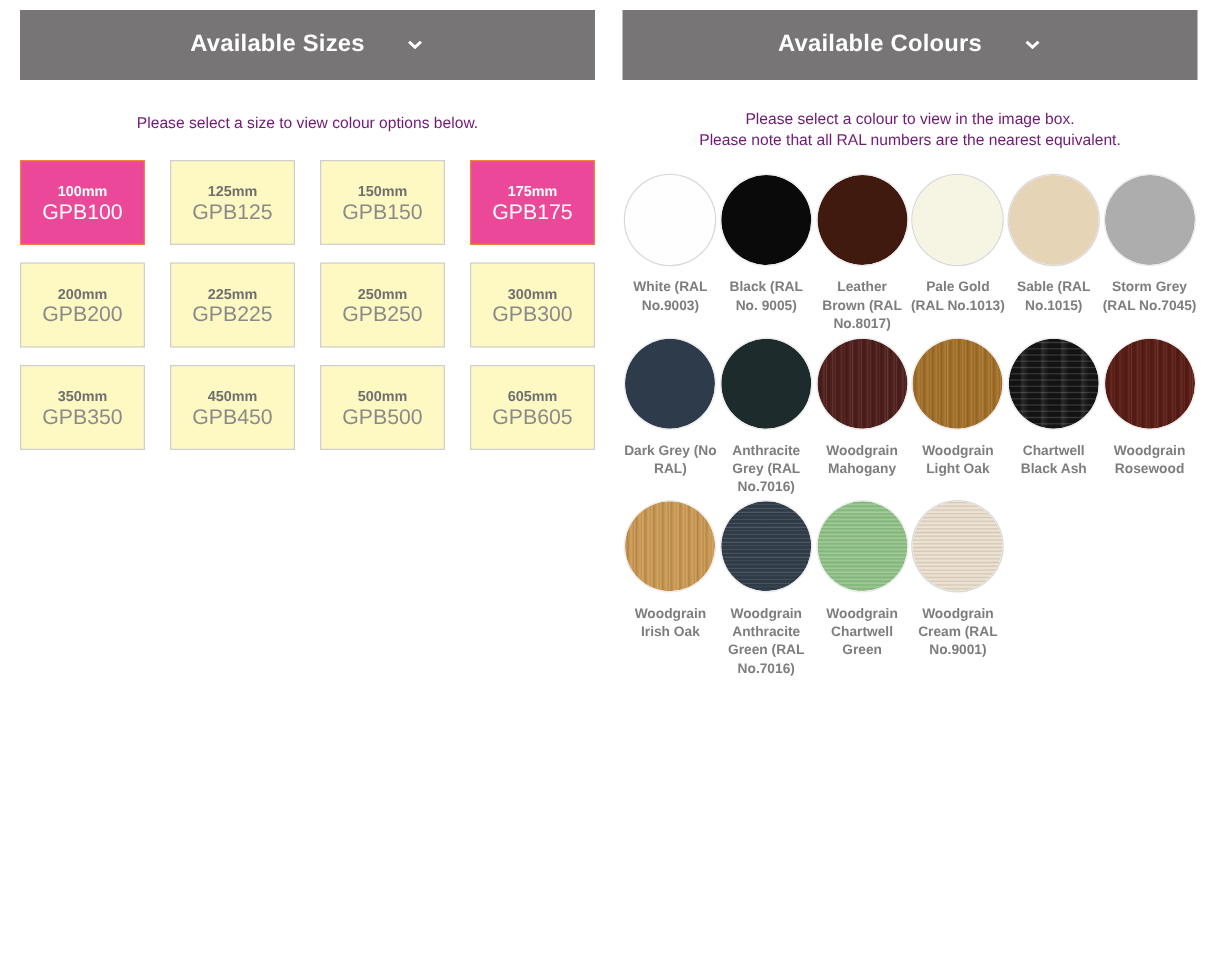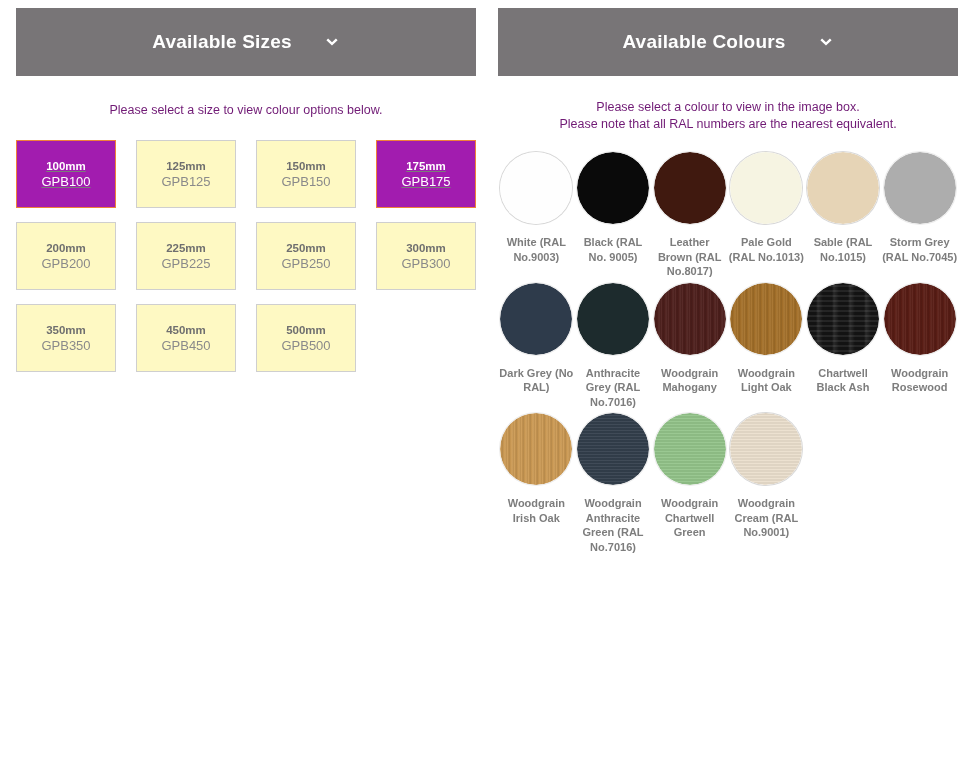--- a/index.html
+++ b/index.html
@@ -25,21 +25,21 @@
     box-sizing: border-box;
   }
 
   .panel {
     width: 460px;
     flex: 0 0 460px;
   }
 
   
   .acc-header {
-    height: 68px;
+    height: 56px;
     background: #787577;
     display: flex;
     align-items: center;
     justify-content: center;
     gap: 32px;
     user-select: none;
   }
   .acc-title {
     color: #ffffff;
     font-size: 19px;
@@ -77,32 +77,31 @@
     background: #fef9c3;
     display: flex;
     flex-direction: column;
     align-items: center;
     justify-content: center;
     cursor: pointer;
     box-sizing: border-box;
     line-height: 15px;
   }
   .size-tile.selected {
-    background: #a21caf;
+    background: #ec4899;
     border-color: #e0accd00;
     border: 1px solid #ef8139;
-    text-decoration: underline;
   }
   .size-tile .sz-name {
     font-size: 11.5px;
     font-weight: bold;
     color: #6f6f6f;
   }
   .size-tile .sz-code {
-    font-size: 13px;
+    font-size: 17px;
     color: #8a8a8a;
   }
   .size-tile.selected .sz-name,
   .size-tile.selected .sz-code {
     color: #ffffff;
   }
 
   
   .colour-grid {
     display: grid;
@@ -249,20 +248,24 @@
           <span class="sz-code">GPB350</span>
         </div>
         <div class="size-tile">
           <span class="sz-name">450mm</span>
           <span class="sz-code">GPB450</span>
         </div>
         <div class="size-tile">
           <span class="sz-name">500mm</span>
           <span class="sz-code">GPB500</span>
         </div>
+        <div class="size-tile">
+          <span class="sz-name">605mm</span>
+          <span class="sz-code">GPB605</span>
+        </div>
       </div>
   </div>
 
   <div class="panel">
 
     <div class="acc-header">
       <span class="acc-title">Available Colours</span>
       <span>
         <svg class="chev" viewBox="0 0 16 16" aria-hidden="true">
           <path d="M2.4 5.2 L8 10.4 L13.6 5.2 L11.9 3.6 L8 7.2 L4.1 3.6 Z" fill="#ffffff"></path>

